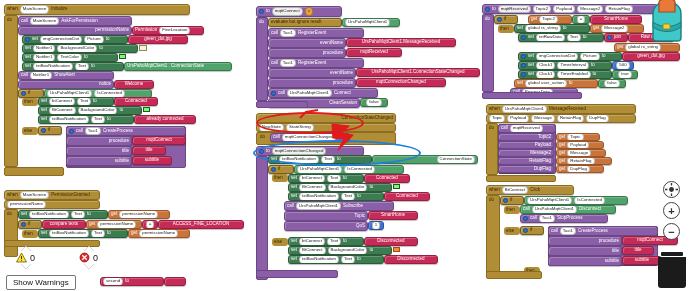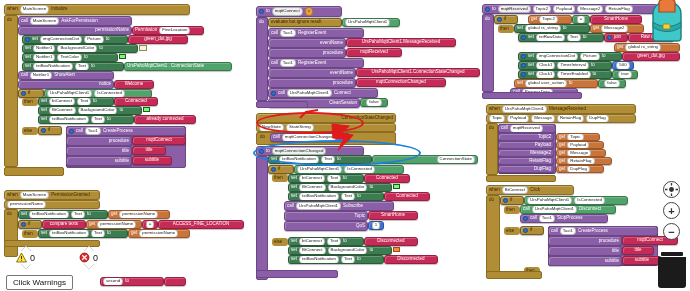--- a/index.html
+++ b/index.html
@@ -327,21 +327,21 @@
         <svg width="11" height="11" viewBox="0 0 22 22">
           <circle cx="11" cy="11" r="9" fill="#e02a2a" stroke="#7a1010" stroke-width="1.4"></circle>
           <path d="M6.5 6.5 L15.5 15.5 M15.5 6.5 L6.5 15.5" stroke="#fff" stroke-width="2.2"></path>
         </svg>
         <span style="font-size:9px;color:#111;">0</span>
       </div>
       <div class="tri triDn"></div>
     </div>
   </div>
   <div style="margin-top:2px;">
-    <span class="showWarn">Click Warnings</span>
+    <span class="showWarn">Show Warnings</span>
   </div>
 </div>
 
 <div class="blk txt" style="left:100px;top:277px;width:64px;height:9px;">
   <span class="fld">second</span>
   <span class="lbl">to</span>
 </div>
 <div class="blk txt" style="left:164px;top:277px;width:22px;height:9px;justify-content:center;">
   <span class="lbl"> </span>
 </div>

